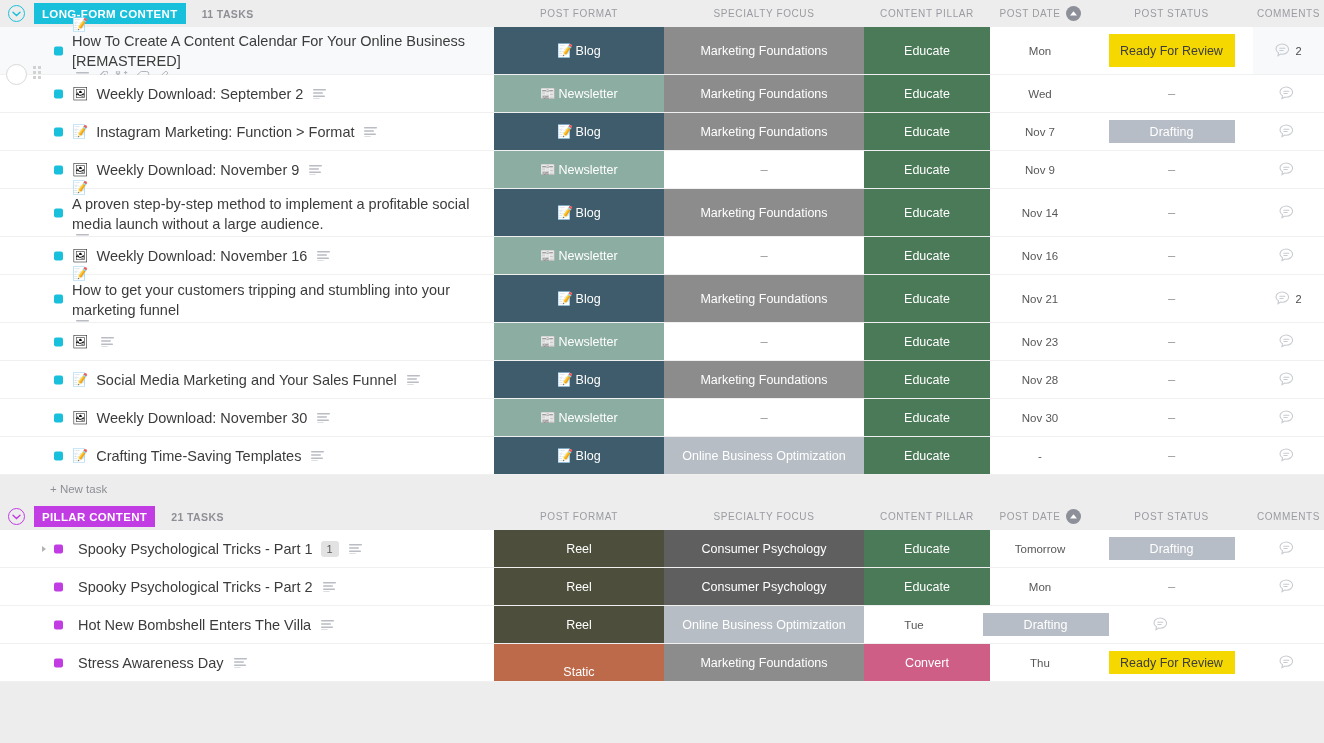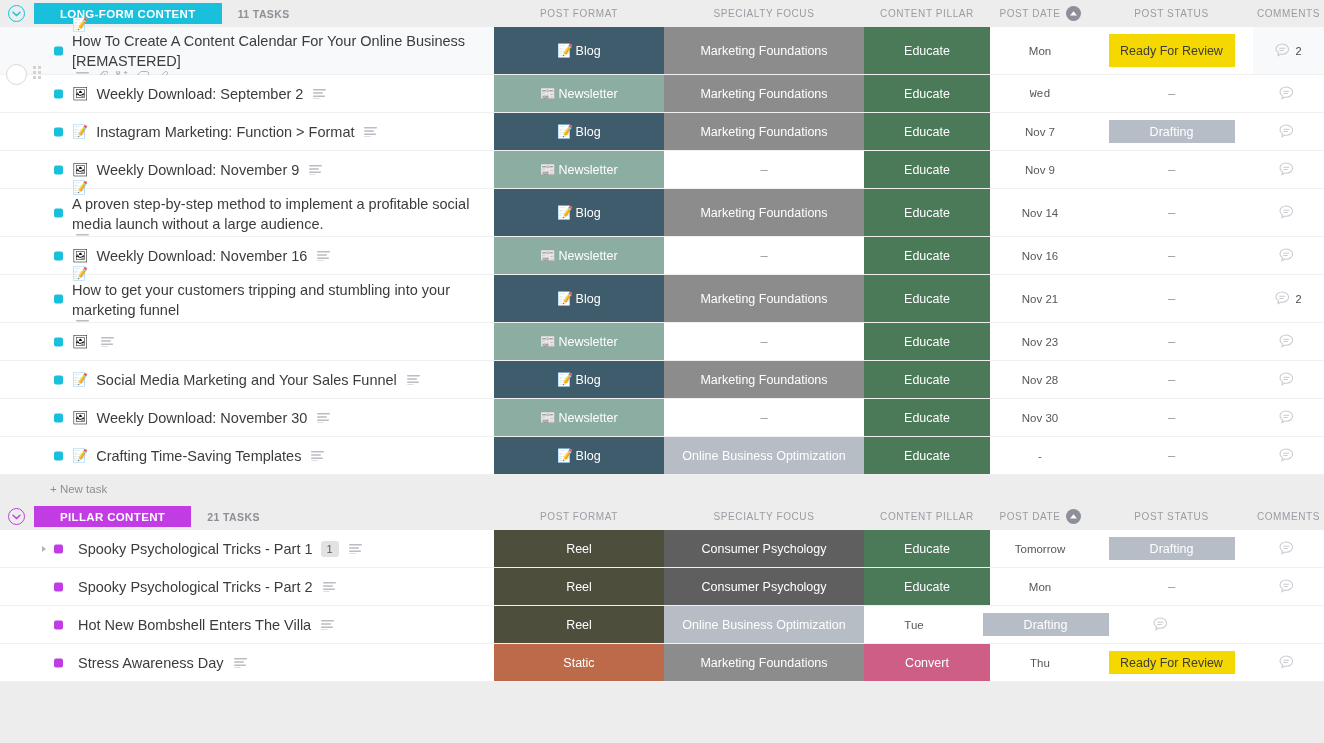--- a/index.html
+++ b/index.html
@@ -26,21 +26,21 @@
     border: 1.3px solid #19c0db;
     display: flex; align-items: center; justify-content: center;
     flex: 0 0 auto;
     background: transparent;
   }
   .collapse-btn.purple { border-color:#c13ce3; }
   .collapse-btn svg { display:block; }
   .group-pill {
     margin-left: 9px;
     height: 21px;
-    padding: 0 26px;
+    padding: 0 8px;
     display: flex; align-items: center;
     color: #fff;
     font-size: 11.5px;
     font-weight: bold;
     letter-spacing: .35px;
   }
   .group-count {
     margin-left: 16px;
     font-size: 10.5px;
     color: #8d8f95;
@@ -291,21 +291,21 @@
                   </span>
                 </span>
               </div>
             </div>
             <div class="cell c-fmt" style="background: rgb(140, 173, 162);">
               <span class="task-emoji">📰</span>
               <span>Newsletter</span>
             </div>
             <div class="cell c-focus" style="background: rgb(140, 140, 140); color: rgb(255, 255, 255);">Marketing Foundations</div>
             <div class="cell c-pillar" style="background: rgb(74, 122, 87); color: rgb(255, 255, 255);">Educate</div>
-            <div class="cell c-date plain" style="background: rgb(255, 255, 255); color: rgb(87, 87, 87); font-family: Liberation Mono, monospace;">Wed</div>
+            <div class="cell c-date plain" style="background: rgb(255, 255, 255); color: rgb(87, 87, 87);">Wed</div>
             <div class="c-status cell" style="background: rgb(255, 255, 255);">
               <span class="status-none">–</span>
             </div>
             <div class="c-comm cell" style="background: transparent;">
               <span class="comm">
                 <span><svg width="15" height="14" viewBox="0 0 15 14">
                     <path d="M7.3 1C3.8 1 1 3.2 1 5.9c0 1.6 1 3 2.5 3.9L3 12.6l2.8-1.6c.5.1 1 .2 1.5.2 3.5 0 6.3-2.2 6.3-4.9S10.8 1 7.3 1Z" fill="none" stroke="#c8cbd0" stroke-width="1.1"></path>
                     <path d="M4.8 5.3h5M4.8 7.5h3.4" stroke="#c8cbd0" stroke-width="1.1" stroke-linecap="round"></path>
                   </svg></span>
                 <span></span>
@@ -837,21 +837,21 @@
                         <rect x="0" y="0" width="13" height="1.5" rx=".7"></rect>
                         <rect x="0" y="3.2" width="10" height="1.5" rx=".7"></rect>
                         <rect x="0" y="6.4" width="12" height="1.5" rx=".7"></rect>
                         <rect x="0" y="9.6" width="7" height="1.5" rx=".7"></rect>
                       </g>
                     </svg>
                   </span>
                 </span>
               </div>
             </div>
-            <div class="cell c-fmt" style="background: rgb(188, 106, 74);">
+            <div class="cell c-fmt" style="background: rgb(188, 106, 74); align-items: flex-end;">
               <span>Static</span>
             </div>
             <div class="cell c-focus" style="background: rgb(140, 140, 140); color: rgb(255, 255, 255);">Marketing Foundations</div>
             <div class="cell c-pillar" style="background: rgb(206, 94, 134); color: rgb(255, 255, 255);">Convert</div>
             <div class="cell c-date plain" style="background: rgb(255, 255, 255); color: rgb(87, 87, 87);">Thu</div>
             <div class="c-status cell" style="background: rgb(255, 255, 255);">
               <div class="status-pill" style="background: rgb(245, 216, 0); color: rgb(60, 60, 60);">Ready For Review</div>
             </div>
             <div class="c-comm cell" style="background: transparent;">
               <span class="comm">

